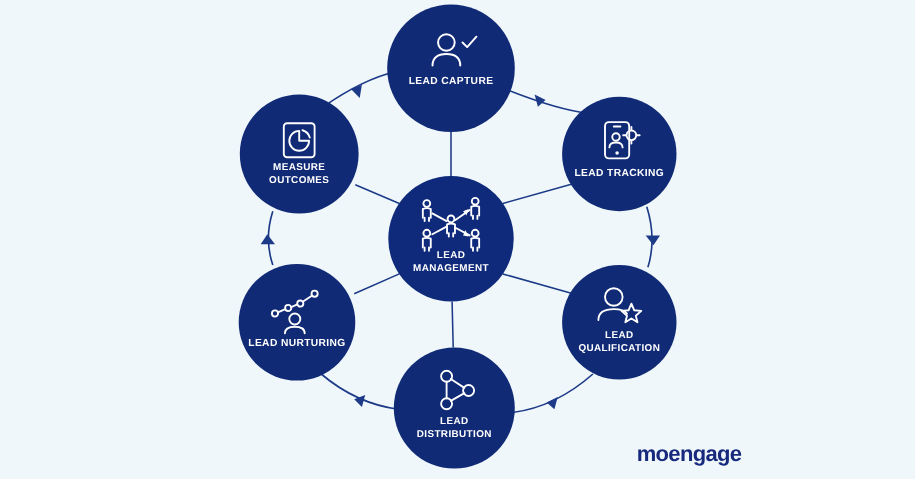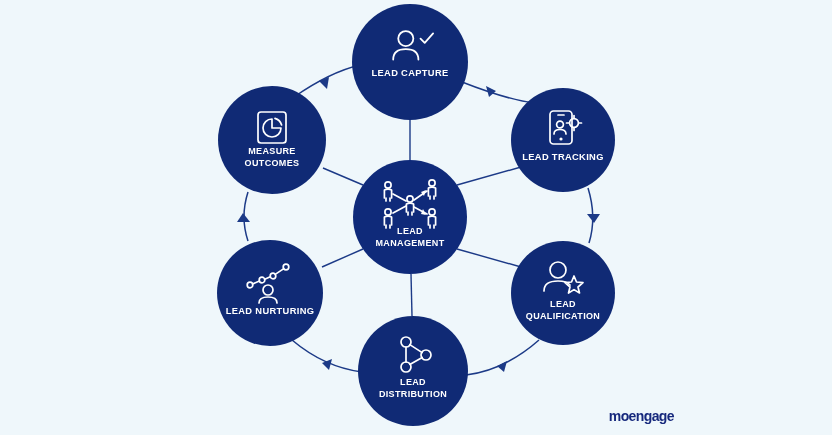--- a/index.html
+++ b/index.html
@@ -51,21 +51,21 @@
     stroke-linecap:round;
     stroke-linejoin:round;
   }
   .icon-fill{ fill:#ffffff; }
   #brand-logo{
     position:absolute;
     right:18px;
     bottom:12px;
     color:#17297d;
     font-family:"Liberation Sans", sans-serif;
-    font-size:14px;
+    font-size:20px;
     font-weight:bold;
     letter-spacing:-0.6px;
     line-height:1;
     user-select:none;
   }
 </style>
 </head>
 <body style="background: rgb(239, 247, 251);">
 
 <div id="diagram-wrap">

